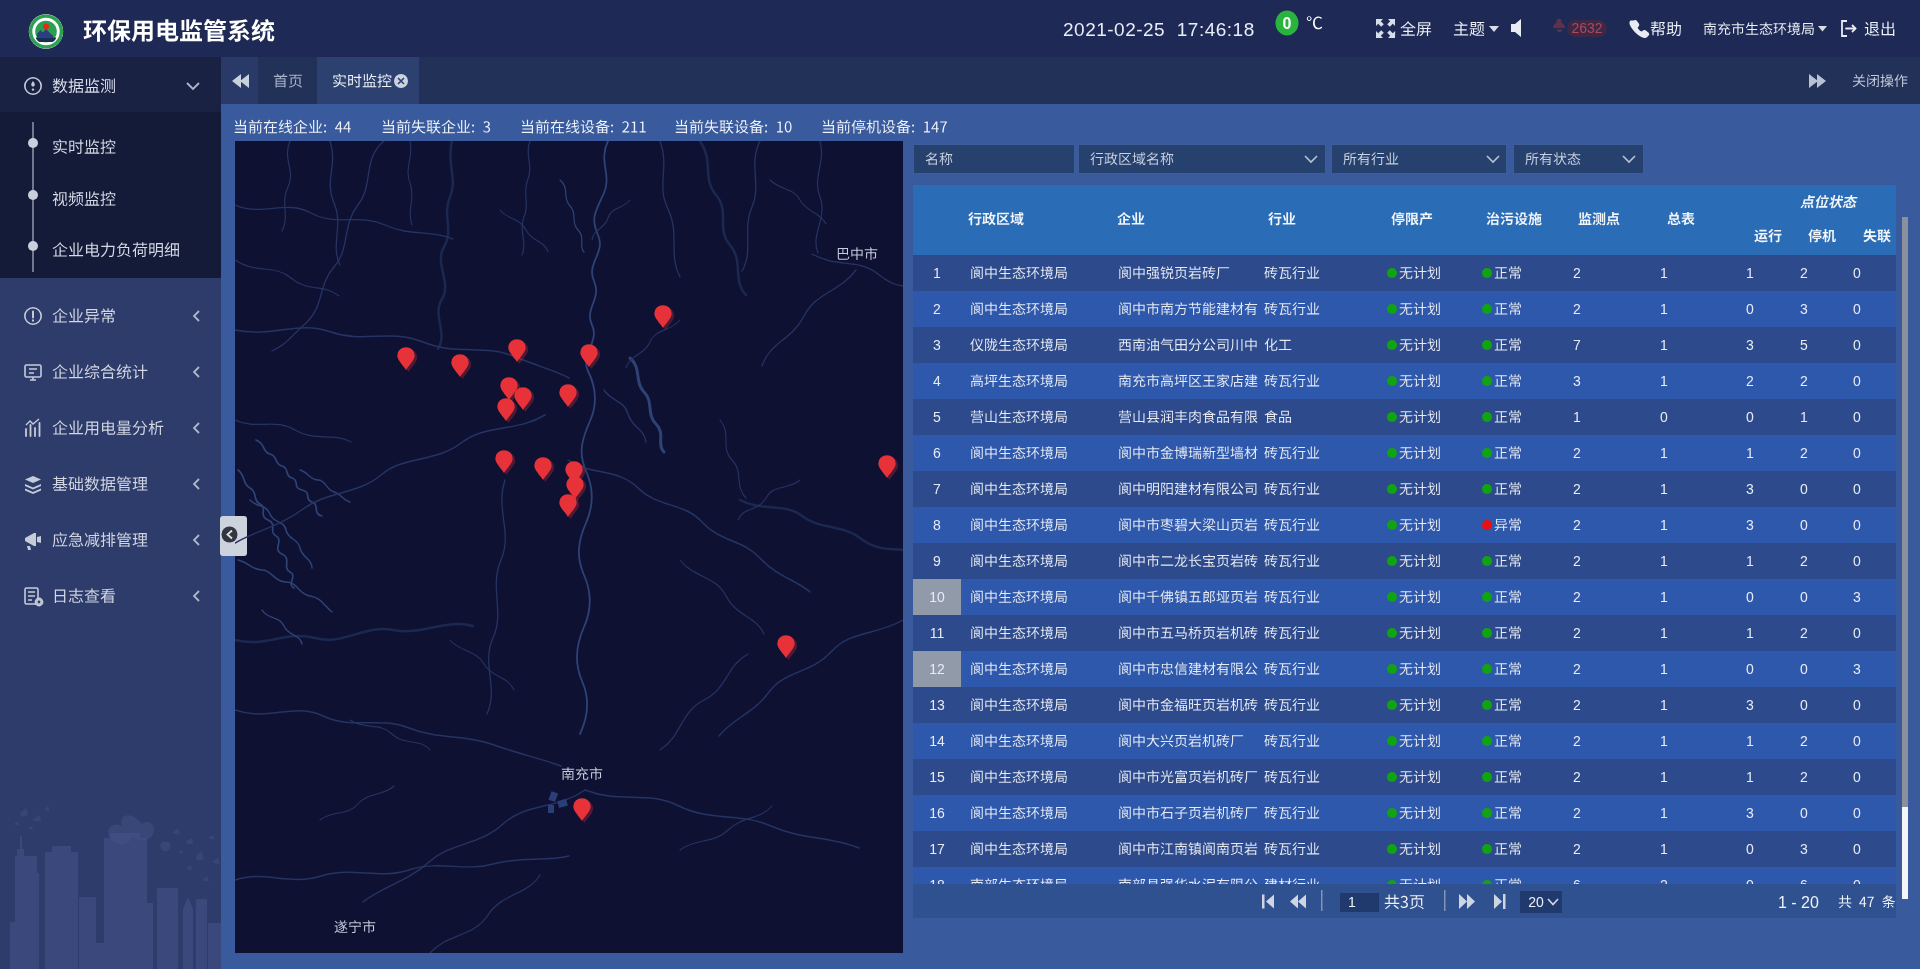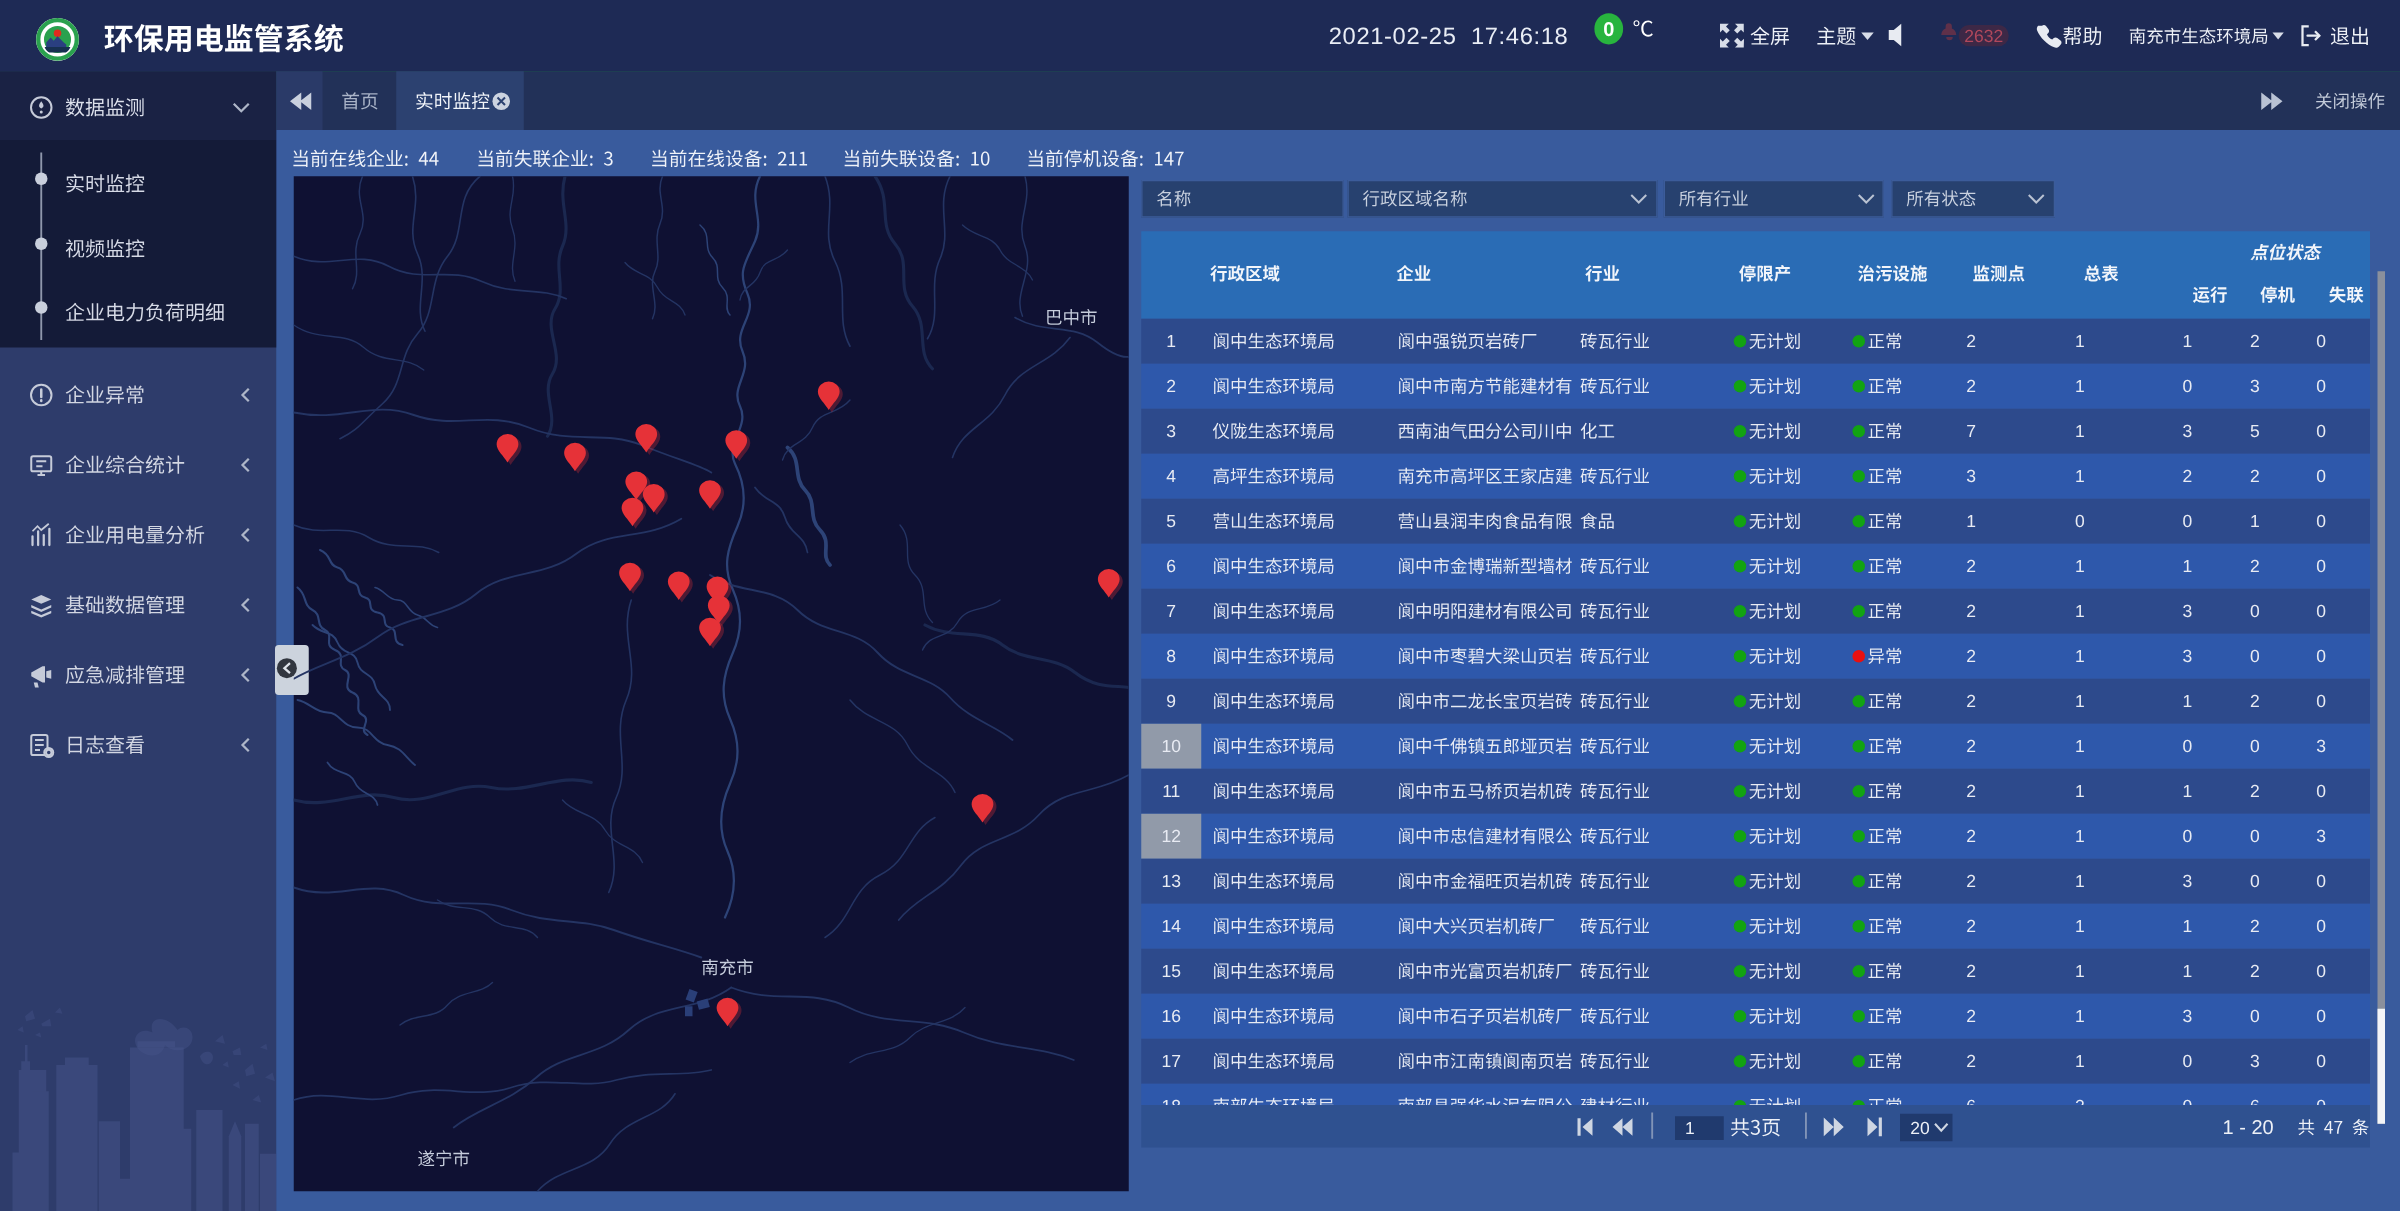--- a/index.html
+++ b/index.html
@@ -1,12 +1,12 @@
 <!DOCTYPE html>
-<html><head><meta charset="utf-8"><style>html,body{margin:0;padding:0;background:#395b9d;font-family:"Liberation Sans",sans-serif;}#root{position:relative;width:1920px;height:969px;overflow:hidden;background:#15803d;}</style></head><body>
+<html><head><meta charset="utf-8"><style>html,body{margin:0;padding:0;background:#395b9d;font-family:"Liberation Sans",sans-serif;}#root{position:relative;width:1920px;height:969px;overflow:hidden;background:#a16207;}</style></head><body>
 <div id="root">
     <div style="position:absolute;left:0px;top:104px;width:1920px;height:865px;background:#395b9d;"></div>
     <div style="position:absolute;left:0px;top:0px;width:1920px;height:57px;background:#1e2a55;"></div>
     <div style="position:absolute;left:221px;top:57px;width:1699px;height:47px;background:#223158;"></div>
     <div style="position:absolute;left:0px;top:57px;width:221px;height:912px;background:#2e3c6b;"></div>
     <div style="position:absolute;left:0px;top:57px;width:221px;height:55px;background:#1a2244;"></div>
     <div style="position:absolute;left:0px;top:112px;width:221px;height:166px;background:#141b38;"></div>
     <div style="position:absolute;left:221px;top:57px;width:37px;height:47px;background:#2a3a68;"></div>
     <div style="position:absolute;left:317px;top:57px;width:102px;height:47px;background:#2c4170;"></div>
     <div style="position:absolute;left:235px;top:141px;width:668px;height:812px;background:#0f1133;"></div>

